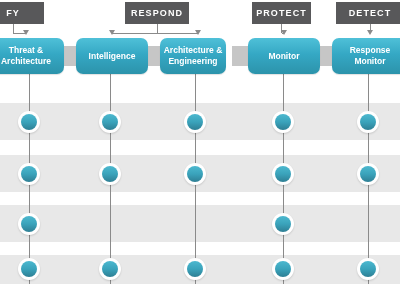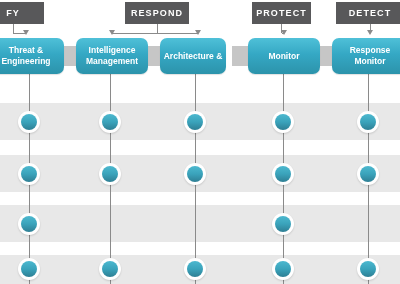--- a/index.html
+++ b/index.html
@@ -102,27 +102,27 @@
     <div class="hbar" style="left: 281.5px; top: 33px; width: 2.5px;"></div>
     <div class="stem" style="left: 283.5px; top: 33px;"></div>
     <div class="arrowhead" style="left: 280.5px; top: 30px;"></div>
     <div class="cat" style="left: 336px; top: 2px; width: 68px; height: 22px;">
       <span>DETECT</span>
     </div>
     <div class="stem" style="left: 369.5px; top: 24px; height: 9px;"></div>
     <div class="stem" style="left: 369.5px; top: 33px;"></div>
     <div class="arrowhead" style="left: 366.5px; top: 30px;"></div>
     <div class="fbox" style="left: -12px; top: 38px; width: 76px; height: 36px;">
-      <div><span>Threat &amp;</span><br><span>Engineering</span></div>
+      <div><span>Threat &amp;</span><br><span>Architecture</span></div>
     </div>
     <div class="fbox" style="left: 76px; top: 38px; width: 72px; height: 36px;">
-      <div><span>Intelligence</span><br><span>Management</span></div>
+      <div><span>Intelligence</span><br></div>
     </div>
     <div class="fbox" style="left: 160px; top: 38px; width: 66px; height: 36px; align-items: center;">
-      <div><span>Architecture &amp;</span><br></div>
+      <div><span>Architecture &amp;</span><br><span>Engineering</span></div>
     </div>
     <div class="fbox" style="left: 248px; top: 38px; width: 72px; height: 36px;">
       <div><span>Monitor</span></div>
     </div>
     <div class="fbox" style="left: 332px; top: 38px; width: 76px; height: 36px;">
       <div><span>Response</span><br><span>Monitor</span></div>
     </div>
     <div class="dot" style="left: 18px; top: 110.5px;"></div>
     <div class="dot" style="left: 99px; top: 110.5px;"></div>
     <div class="dot" style="left: 184px; top: 110.5px;"></div>

